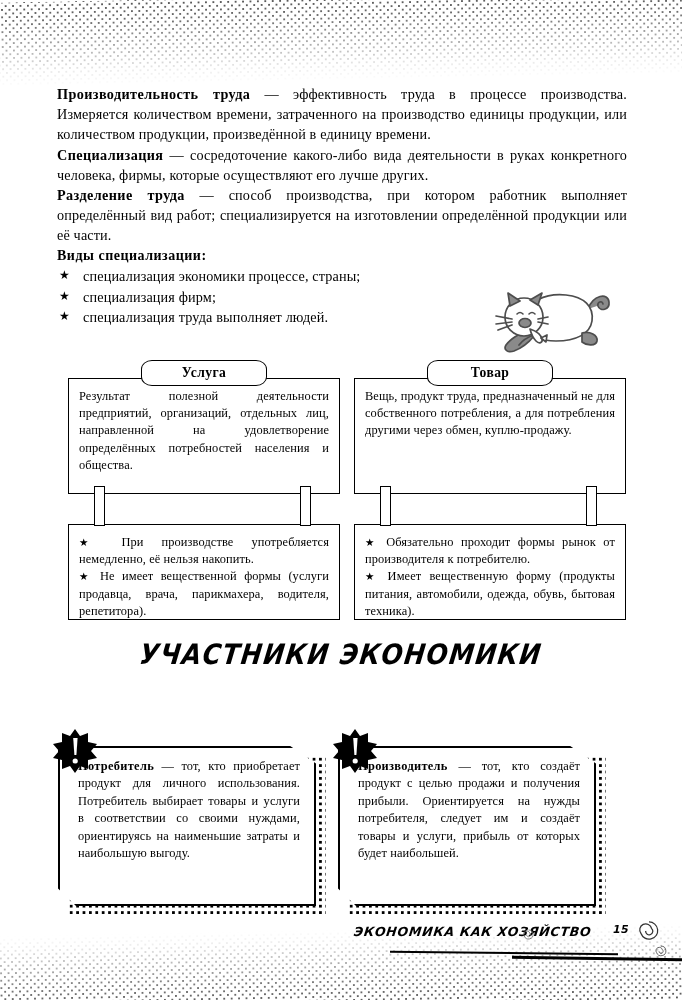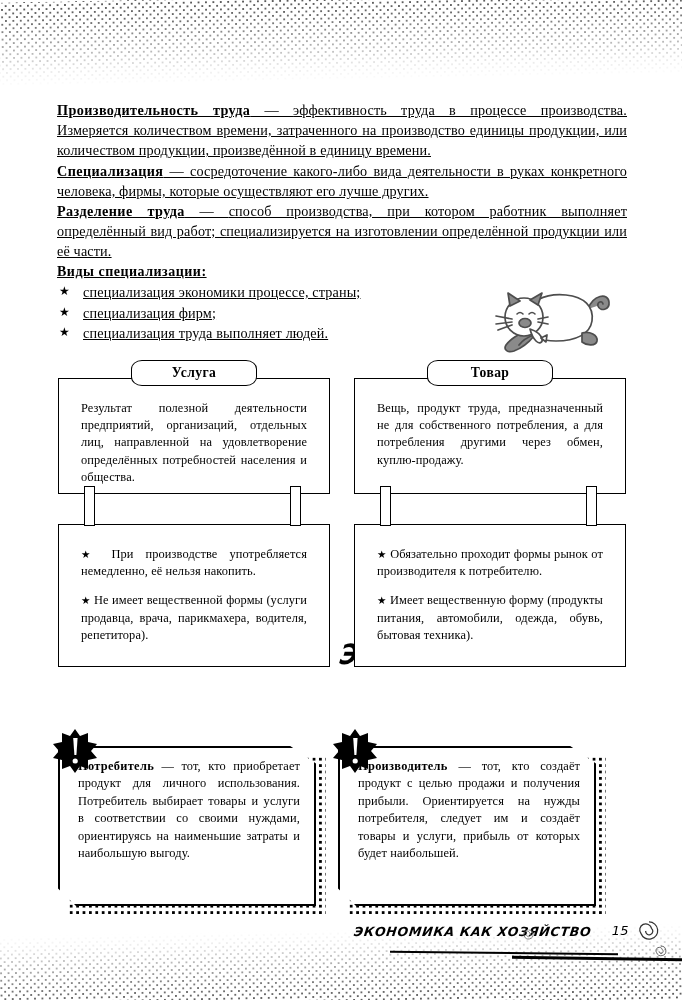--- a/index.html
+++ b/index.html
@@ -49,23 +49,22 @@
     -webkit-mask-image: linear-gradient(to top, rgba(0,0,0,1) 0%, rgba(0,0,0,0.8) 30%, rgba(0,0,0,0.4) 62%, rgba(0,0,0,0.1) 85%, rgba(0,0,0,0) 100%);
             mask-image: linear-gradient(to top, rgba(0,0,0,1) 0%, rgba(0,0,0,0.8) 30%, rgba(0,0,0,0.4) 62%, rgba(0,0,0,0.1) 85%, rgba(0,0,0,0) 100%);
     transform: rotate(-1.1deg) scale(1.06);
     transform-origin: center bottom;
   }
 
   
   .content {
     position: absolute;
     left: 57px;
-    top: 100px;
+    top: 84px;
     width: 570px;
-    text-decoration: underline;
   }
   p.body {
     margin: 0;
     font-size: 14.2px;
     line-height: 20.2px;
     text-align: justify;
     text-justify: inter-word;
     letter-spacing: 0.15px;
   }
   .term {
@@ -114,21 +113,21 @@
     top: 360px;
     width: 568px;
     height: 275px;
   }
   .col {
     position: absolute;
     top: 0;
     width: 272px;
     height: 275px;
   }
-  .col.left  { left: 0; }
+  .col.left  { left: 10px; }
   .col.right { left: 296px; }
 
   .tab {
     position: absolute;
     top: 0;
     left: 50%;
     transform: translateX(-50%);
     width: 124px;
     height: 24px;
     border: 1.6px solid #000;
@@ -148,23 +147,23 @@
   .box {
     position: absolute;
     left: 0;
     width: 100%;
     border: 1.6px solid #000;
     background: #fff;
     box-sizing: border-box;
     padding: 9px 10px 8px 10px;
   }
   .box.upper { top: 18px;  height: 116px; z-index: 2; }
-  .box.lower { top: 164px; height: 143px; z-index: 2; }
+  .box.lower { top: 164px; height: 96px; z-index: 2; }
   .box p {
-    margin: 12px;
+    margin: 0;
     font-size: 12.4px;
     line-height: 17.2px;
     text-align: justify;
     text-justify: inter-word;
     letter-spacing: 0.1px;
   }
   .box p.bulleted {
     text-indent: 0;
     padding-left: 0;
   }
@@ -299,23 +298,23 @@
     font-size: 12.6px;
     letter-spacing: 0.7px;
     transform: skewX(-7deg);
     white-space: nowrap;
   }
   .footer-pageno {
     position: absolute;
     right: 53px;
     top: 5px;
     font-family: "DejaVu Sans", sans-serif;
-    font-weight: normal;
+    font-weight: bold;
     font-style: italic;
-    font-size: 13px;
+    font-size: 11px;
     letter-spacing: 0.4px;
   }
   .spiral-a { position: absolute; right: 21px; top: 1px;  width: 24px; height: 24px; }
   .spiral-b { position: absolute; right: 13px; top: 25px; width: 16px; height: 16px; }
   .spiral-c { position: absolute; right: 146px; top: 9px; width: 15px; height: 15px; }
   .rule-a {
     position: absolute;
     left: 390px; top: 34px;
     width: 228px; height: 2.2px;
     background: #000;

